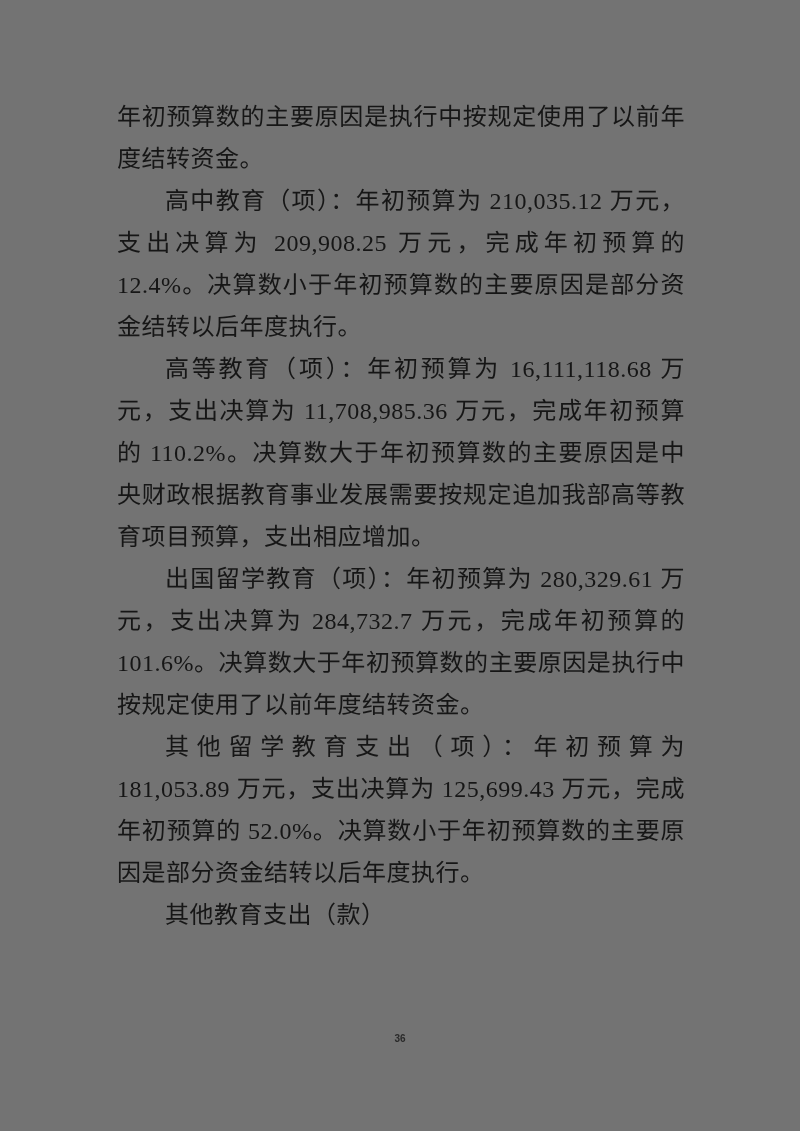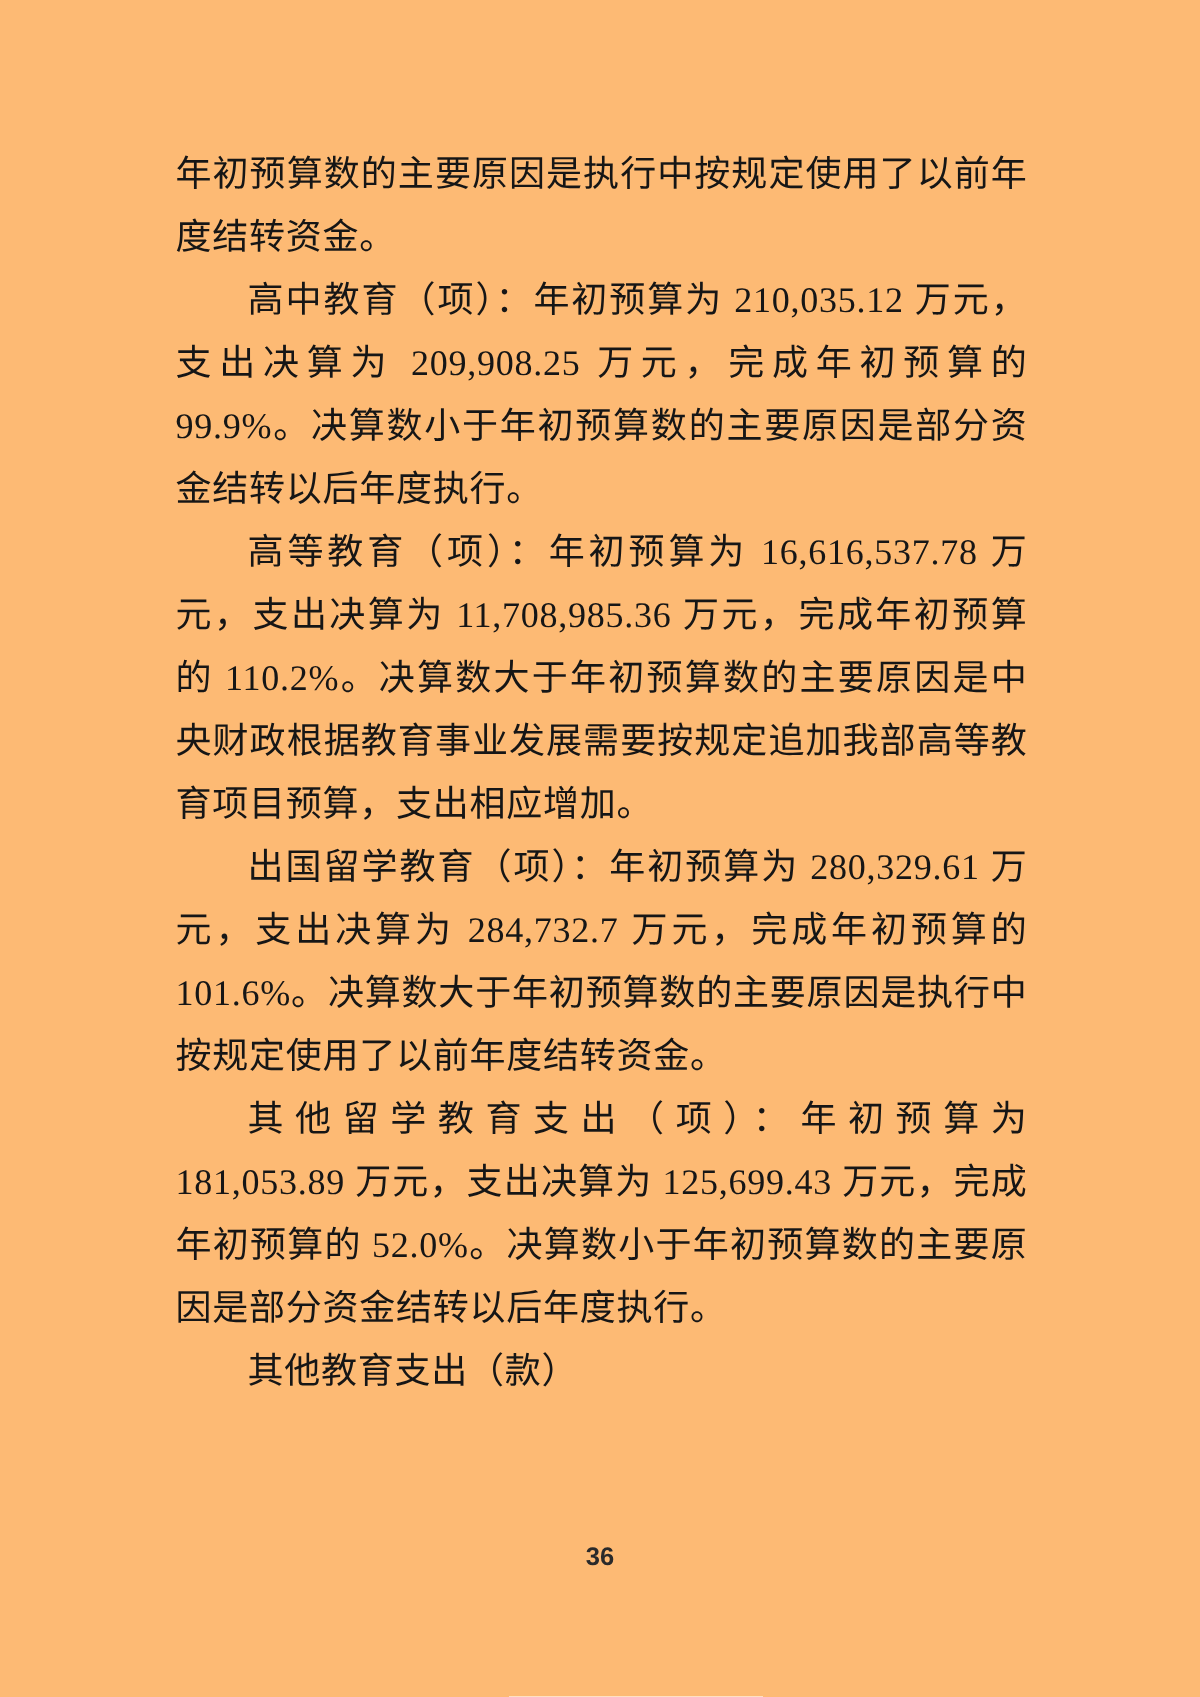--- a/index.html
+++ b/index.html
@@ -4,21 +4,21 @@
 <style>
   html, body {
     margin: 0;
     padding: 0;
     background: #ffffff;
   }
   .page {
     position: relative;
     width: 800px;
     height: 1131px;
-    background: #fdba74;
+    background: #737373;
     overflow: hidden;
     font-family: "Liberation Serif", "DejaVu Serif", serif;
     color: #161616;
   }
   .content {
     position: absolute;
     left: 117px;
     top: 96px;
     width: 568px;
     font-size: 24px;
@@ -37,33 +37,33 @@
   }
   .page-footer {
     position: absolute;
     left: 0;
     top: 1028px;
     width: 100%;
     text-align: center;
   }
   .page-number {
     font-family: "Liberation Sans", "DejaVu Sans", sans-serif;
-    font-size: 17px;
+    font-size: 10px;
     font-weight: 600;
     color: #2a2a2a;
   }
 </style>
 </head>
 <body>
 
 <div class="page">
   <div class="content">
     <p class="no-indent">年初预算数的主要原因是执行中按规定使用了以前年度结转资金。</p>
-    <p>高中教育（项）：年初预算为 210,035.12 万元，支出决算为 209,908.25 万元，完成年初预算的 99.9%。决算数小于年初预算数的主要原因是部分资金结转以后年度执行。</p>
-    <p>高等教育（项）：年初预算为 16,616,537.78 万元，支出决算为 11,708,985.36 万元，完成年初预算的 110.2%。决算数大于年初预算数的主要原因是中央财政根据教育事业发展需要按规定追加我部高等教育项目预算，支出相应增加。</p>
+    <p>高中教育（项）：年初预算为 210,035.12 万元，支出决算为 209,908.25 万元，完成年初预算的 12.4%。决算数小于年初预算数的主要原因是部分资金结转以后年度执行。</p>
+    <p>高等教育（项）：年初预算为 16,111,118.68 万元，支出决算为 11,708,985.36 万元，完成年初预算的 110.2%。决算数大于年初预算数的主要原因是中央财政根据教育事业发展需要按规定追加我部高等教育项目预算，支出相应增加。</p>
     <p>出国留学教育（项）：年初预算为 280,329.61 万元，支出决算为 284,732.7 万元，完成年初预算的 101.6%。决算数大于年初预算数的主要原因是执行中按规定使用了以前年度结转资金。</p>
     <p>其他留学教育支出（项）：年初预算为 181,053.89 万元，支出决算为 125,699.43 万元，完成年初预算的 52.0%。决算数小于年初预算数的主要原因是部分资金结转以后年度执行。</p>
     <p>其他教育支出（款）</p>
   </div>
 
   <div class="page-footer">
     <span class="page-number">36</span>
   </div>
 </div>
 

